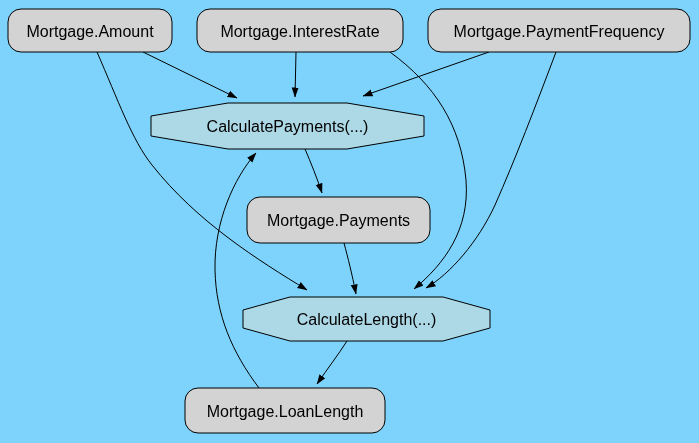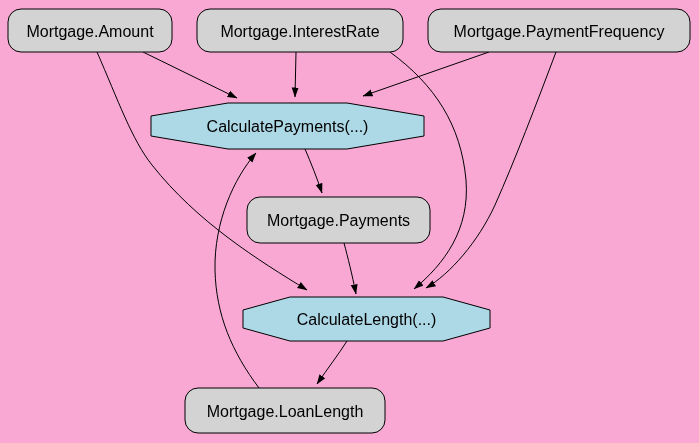--- a/index.html
+++ b/index.html
@@ -7,21 +7,21 @@
     padding: 0;
     background: #ffffff;
     width: 699px;
     height: 443px;
     overflow: hidden;
     font-family: "Liberation Sans", sans-serif;
   }
   .diagram-wrap {
     width: 699px;
     height: 443px;
-    background: #f9a8d4;
+    background: #7dd3fc;
   }
   svg {
     display: block;
   }
   .edge {
     stroke: #000000;
     stroke-width: 1;
     fill: none;
   }
   .node-shape {

